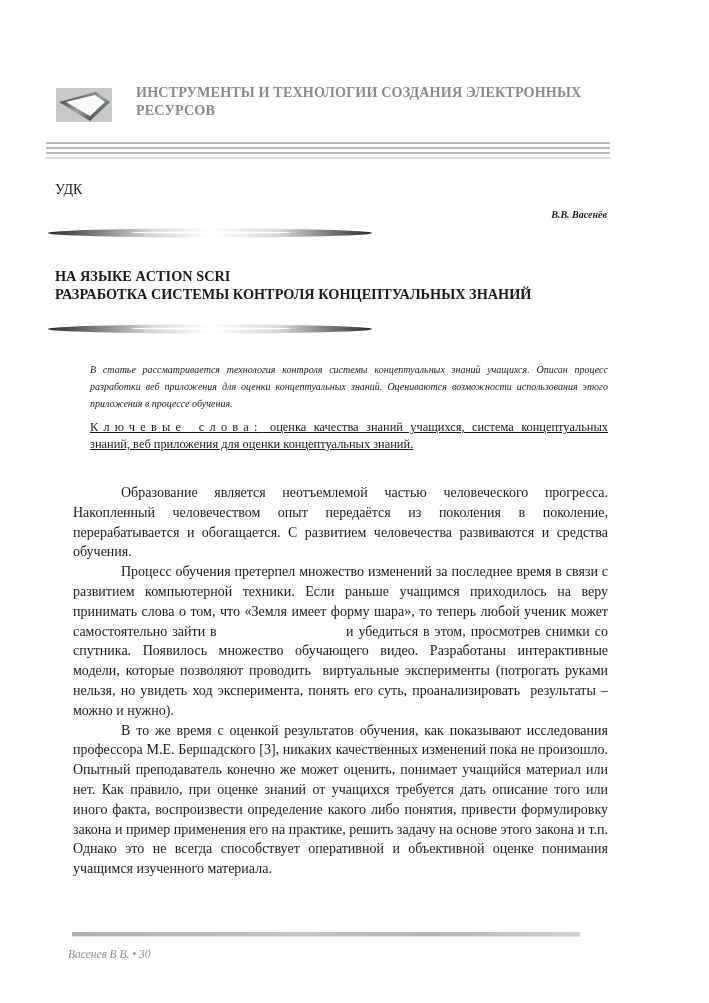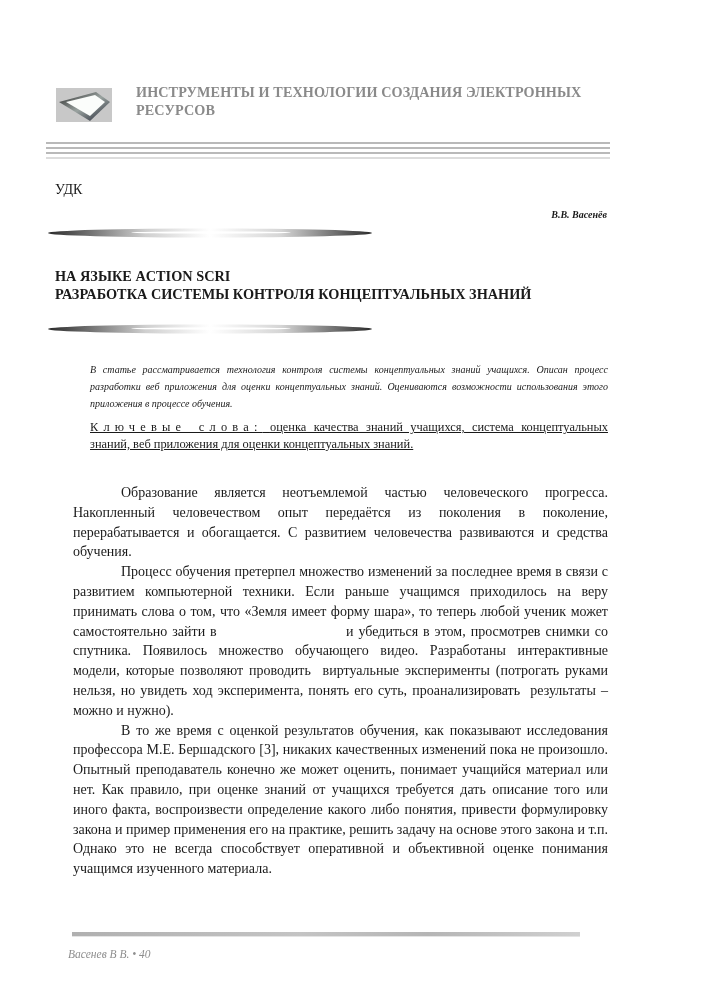--- a/index.html
+++ b/index.html
@@ -109,13 +109,13 @@
   <span>оценка качества знаний учащихся, система концептуальных знаний, веб приложения для оценки концептуальных знаний.</span>
 </div>
 
 <div class="body-text">
   <p>Образование является неотъемлемой частью человеческого прогресса. Накопленный человечеством опыт передаётся из поколения в поколение, перерабатывается и обогащается. С развитием человечества развиваются и средства обучения.</p>
   <p style="white-space: pre-wrap;">Процесс обучения претерпел множество изменений за последнее время в связи с развитием компьютерной техники. Если раньше учащимся приходилось на веру принимать слова о том, что «Земля имеет форму шара», то теперь любой ученик может самостоятельно зайти в                          и убедиться в этом, просмотрев снимки со спутника. Появилось множество обучающего видео. Разработаны интерактивные модели, которые позволяют проводить  виртуальные эксперименты (потрогать руками нельзя, но увидеть ход эксперимента, понять его суть, проанализировать  результаты – можно и нужно).</p>
   <p>В то же время с оценкой результатов обучения, как показывают исследования профессора М.Е. Бершадского [3], никаких качественных изменений пока не произошло. Опытный преподаватель конечно же может оценить, понимает учащийся материал или нет. Как правило, при оценке знаний от учащихся  требуется дать описание того или иного факта, воспроизвести определение какого либо понятия, привести формулировку закона и пример применения его на практике, решить задачу на основе этого закона и т.п. Однако это не всегда способствует оперативной и объективной оценке понимания учащимся изученного материала.</p>
 </div>
 
 <div class="footer-rule"></div>
-<div class="footer-text">Васенев В В. • 40</div>
+<div class="footer-text">Васенев В В. • 30</div>
 
 </body></html>

